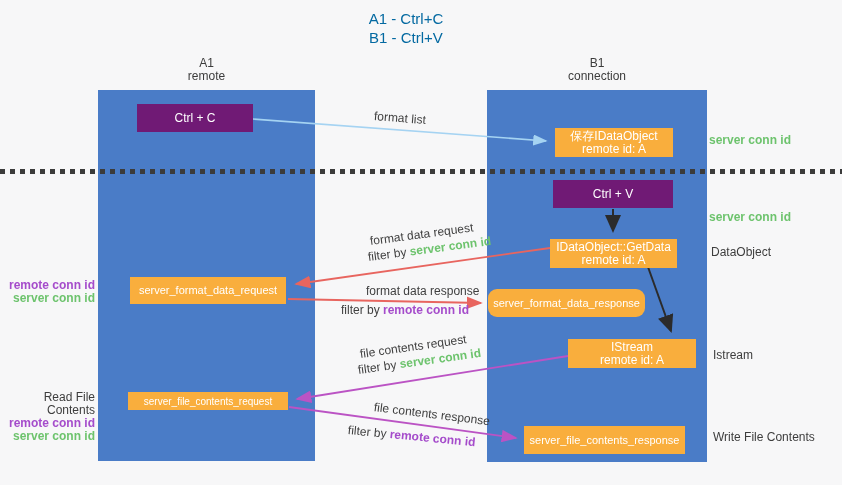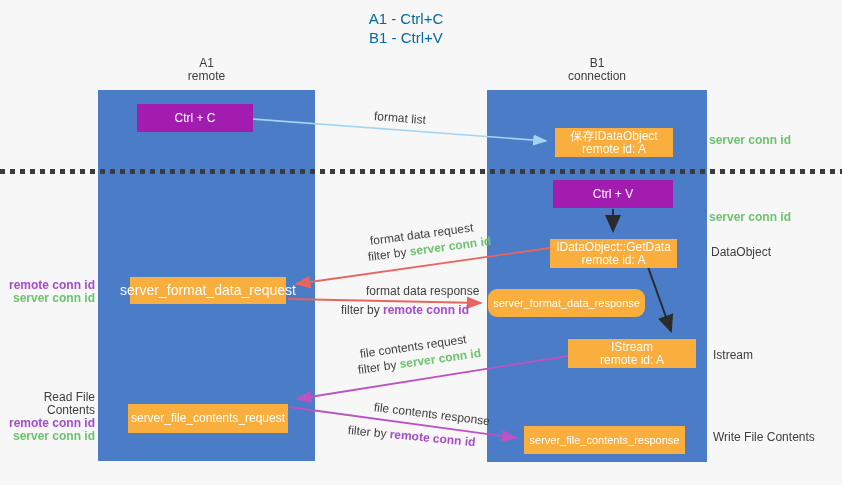--- a/index.html
+++ b/index.html
@@ -28,31 +28,31 @@
     color:#3c3c3c; z-index:5;
   }
   .col-header-left  { left:98px;  top:57px; width:217px; }
   .col-header-right { left:487px; top:57px; width:220px; }
 
   .node {
     position:absolute; z-index:4; display:flex; flex-direction:column;
     align-items:center; justify-content:center; text-align:center;
     color:#fff; font-size:12px; line-height:13px;
   }
-  .node.green  { background:#a21caf; }
+  .node.green  { background:#701a75; }
   .node.orange { background:#f9ae3d; }
 
   .n-ctrl-c       { left:137px; top:104px; width:116px; height:28px; font-size:12px; }
   .n-save-do      { left:555px; top:128px; width:118px; height:29px; }
   .n-ctrl-v       { left:553px; top:180px; width:120px; height:28px; font-size:12px; }
   .n-getdata      { left:550px; top:239px; width:127px; height:29px; }
-  .n-fmt-req      { left:130px; top:277px; width:156px; height:27px; font-size:14px; }
+  .n-fmt-req      { left:130px; top:277px; width:156px; height:27px; font-size:11px; }
   .n-fmt-resp     { left:488px; top:289px; width:157px; height:28px; font-size:11px;border-radius:9px; }
   .n-istream      { left:568px; top:339px; width:128px; height:29px; }
-  .n-file-req     { left:128px; top:392px; width:160px; height:29px; font-size:12px;margin-top:12px; }
+  .n-file-req     { left:128px; top:392px; width:160px; height:18px; font-size:10px; }
   .n-file-resp    { left:524px; top:426px; width:161px; height:28px; font-size:11px; }
 
   .side { position:absolute; font-size:12px; z-index:5; white-space:nowrap; }
   .green-t  { color:#6dc36d; font-weight:bold; }
   .purple-t { color:#a54ccb; font-weight:bold; }
   .dark-t   { color:#3d3d3d; }
 
   .sl-servconn-top { left:709px; top:133px; }
   .sl-servconn-mid { left:709px; top:210px; }
   .sl-dataobject   { left:711px; top:245px; }

